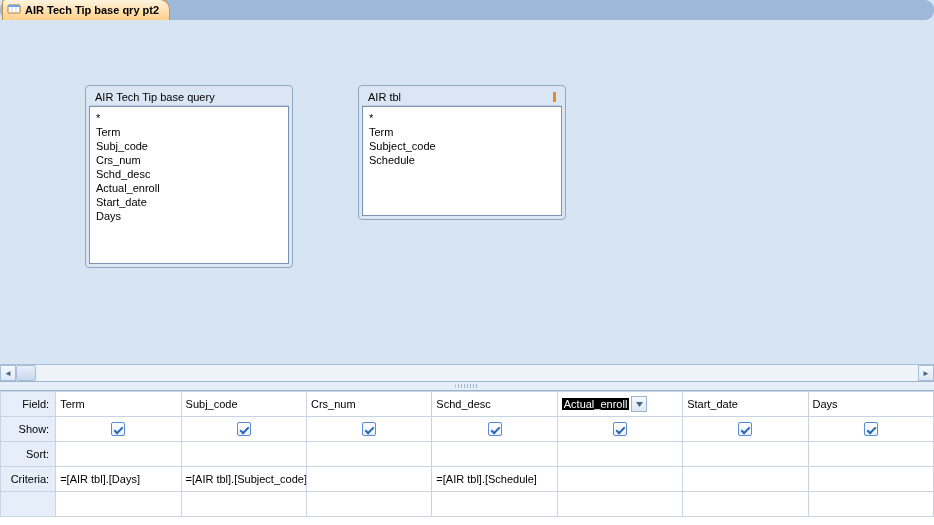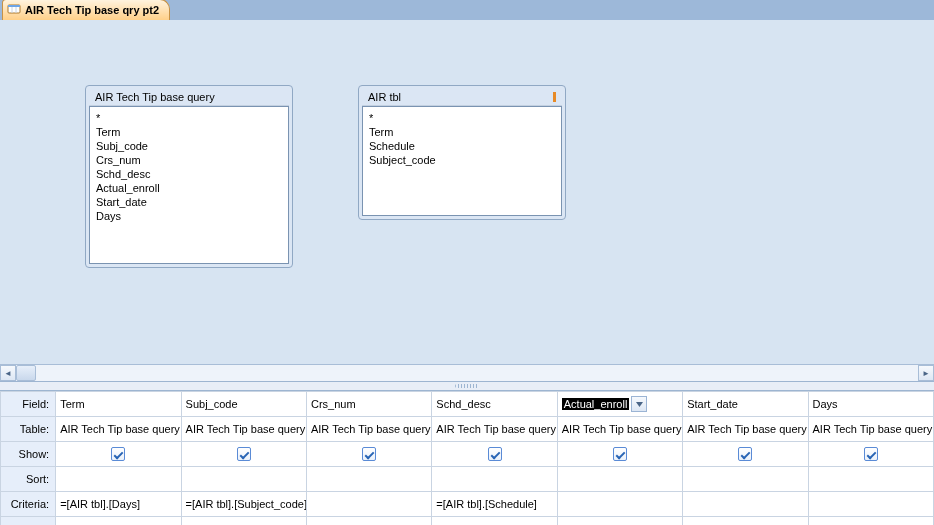--- a/index.html
+++ b/index.html
@@ -12,20 +12,21 @@
     overflow: hidden;
   }
 
   
   .tabbar {
     display: flex;
     align-items: flex-end;
     height: 20px;
     background: #9db8d9;
     padding-left: 2px;
+    border-radius: 9px;
   }
   .tab {
     display: flex;
     align-items: center;
     gap: 4px;
     height: 20px;
     padding: 0 10px 0 4px;
     background: linear-gradient(#fff3de, #ffd089);
     border: 1px solid #c79246;
     border-bottom: none;
@@ -232,22 +233,22 @@
 
   <div class="relation-box" style="left:358px; top:65px; width:200px;">
     <div class="relation-title">
       <span>AIR tbl</span>
       <span class="spacer"></span>
       <span class="orange-mark"></span>
     </div>
     <div class="relation-list" style="height:100px;">
       <div>*</div>
       <div>Term</div>
+      <div>Subject_code</div>
       <div>Schedule</div>
-      <div>Subject_code</div>
     </div>
   </div>
 
 </div>
 
 <div class="hscroll">
   <div class="arrow">◄</div>
   <div class="thumb"></div>
   <div class="track"></div>
   <div class="arrow">►</div>
@@ -280,30 +281,20 @@
               <span class="hl">Actual_enroll</span>
               <span class="ddbtn">
                 <svg viewBox="0 0 7 7">
                   <path d="M0 1 L7 1 L3.5 6 Z" fill="#4a6587"></path>
                 </svg>
               </span>
             </span></td>
           <td><span class="field-val">Start_date</span></td>
           <td><span class="field-val">Days</span></td>
         </tr>
-      <tr id="row-table">   
-          <th class="rowhdr">Table:</th>
-          <td>AIR Tech Tip base query</td>
-          <td>AIR Tech Tip base query</td>
-          <td>AIR Tech Tip base query</td>
-          <td>AIR Tech Tip base query</td>
-          <td>AIR Tech Tip base query</td>
-          <td>AIR Tech Tip base query</td>
-          <td>AIR Tech Tip base query</td>
-        </tr>
       <tr id="row-show">    
           <th class="rowhdr">Show:</th>
           <td class="chkcell"><span class="chk checked"></span></td>
           <td class="chkcell"><span class="chk checked"></span></td>
           <td class="chkcell"><span class="chk checked"></span></td>
           <td class="chkcell"><span class="chk checked"></span></td>
           <td class="chkcell"><span class="chk checked"></span></td>
           <td class="chkcell"><span class="chk checked"></span></td>
           <td class="chkcell"><span class="chk checked"></span></td>
         </tr>

